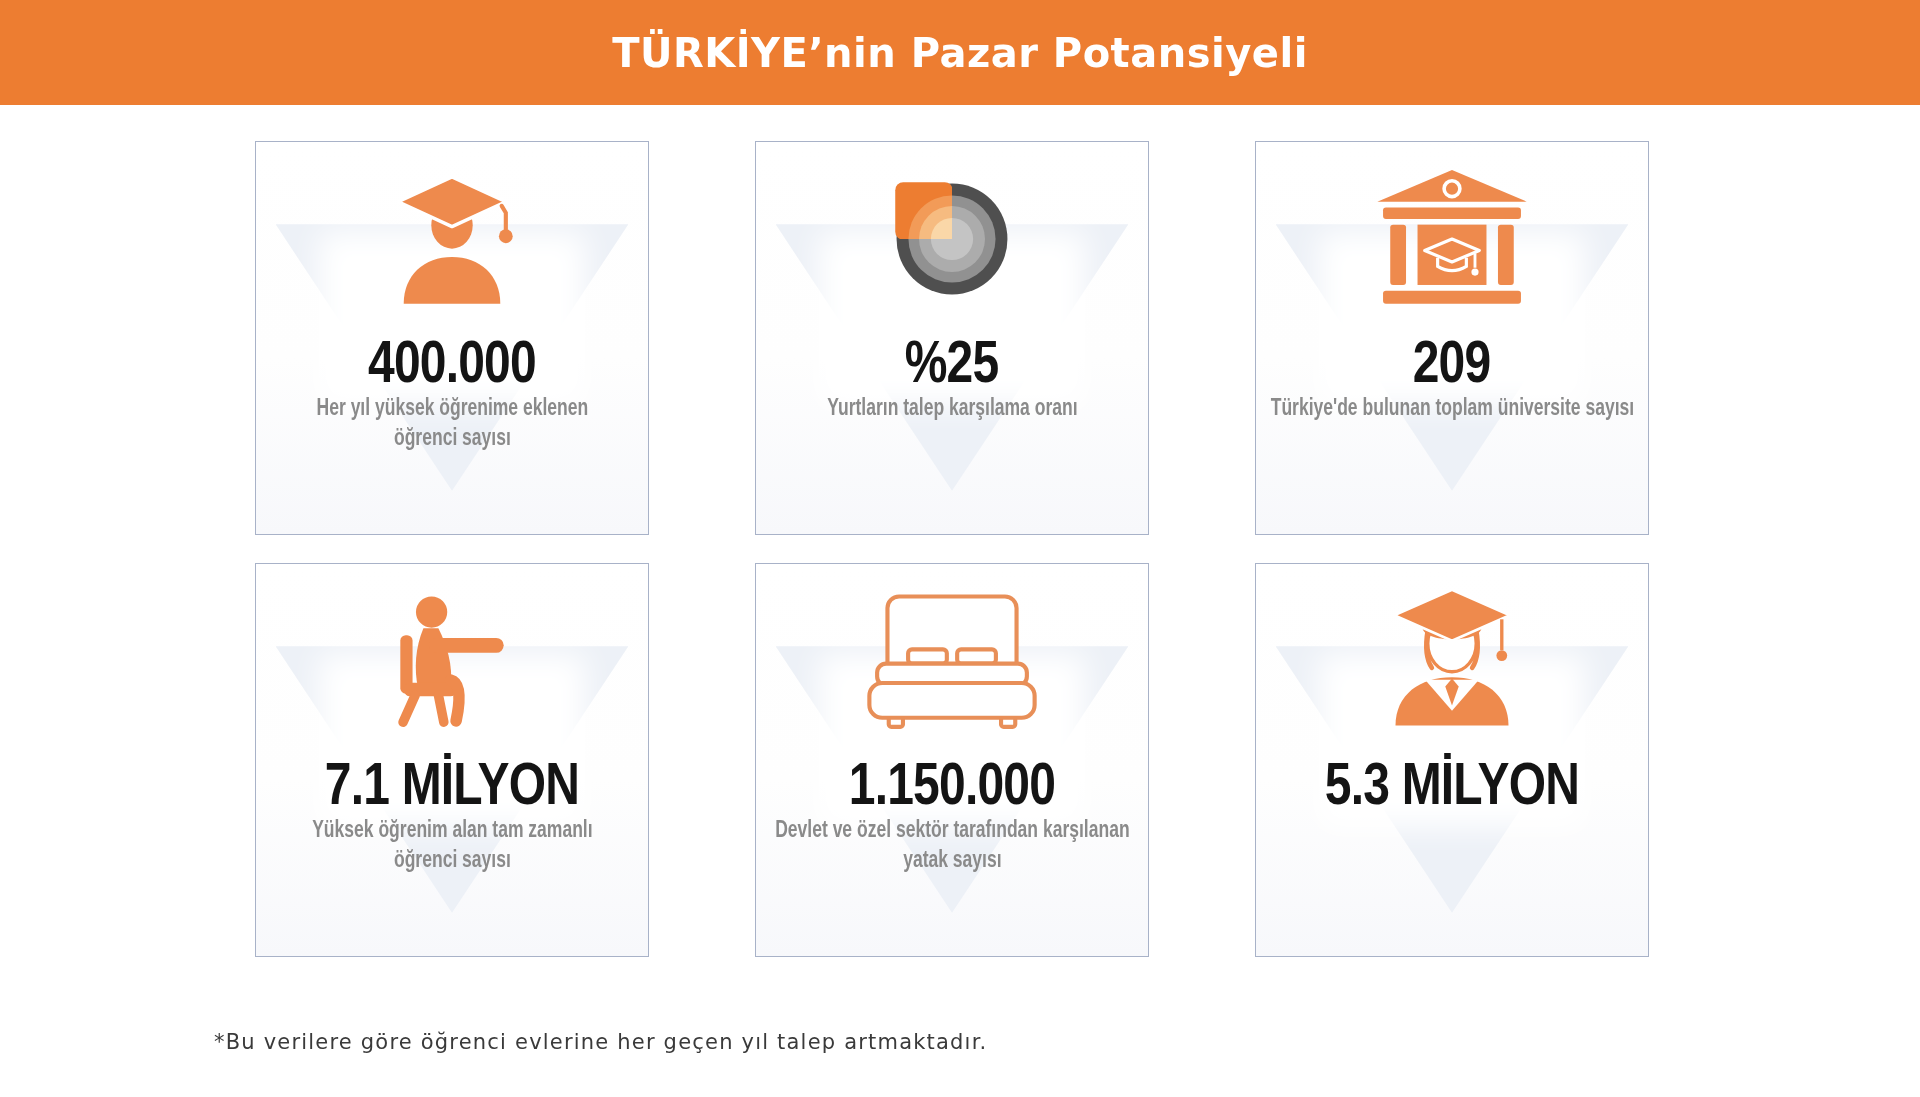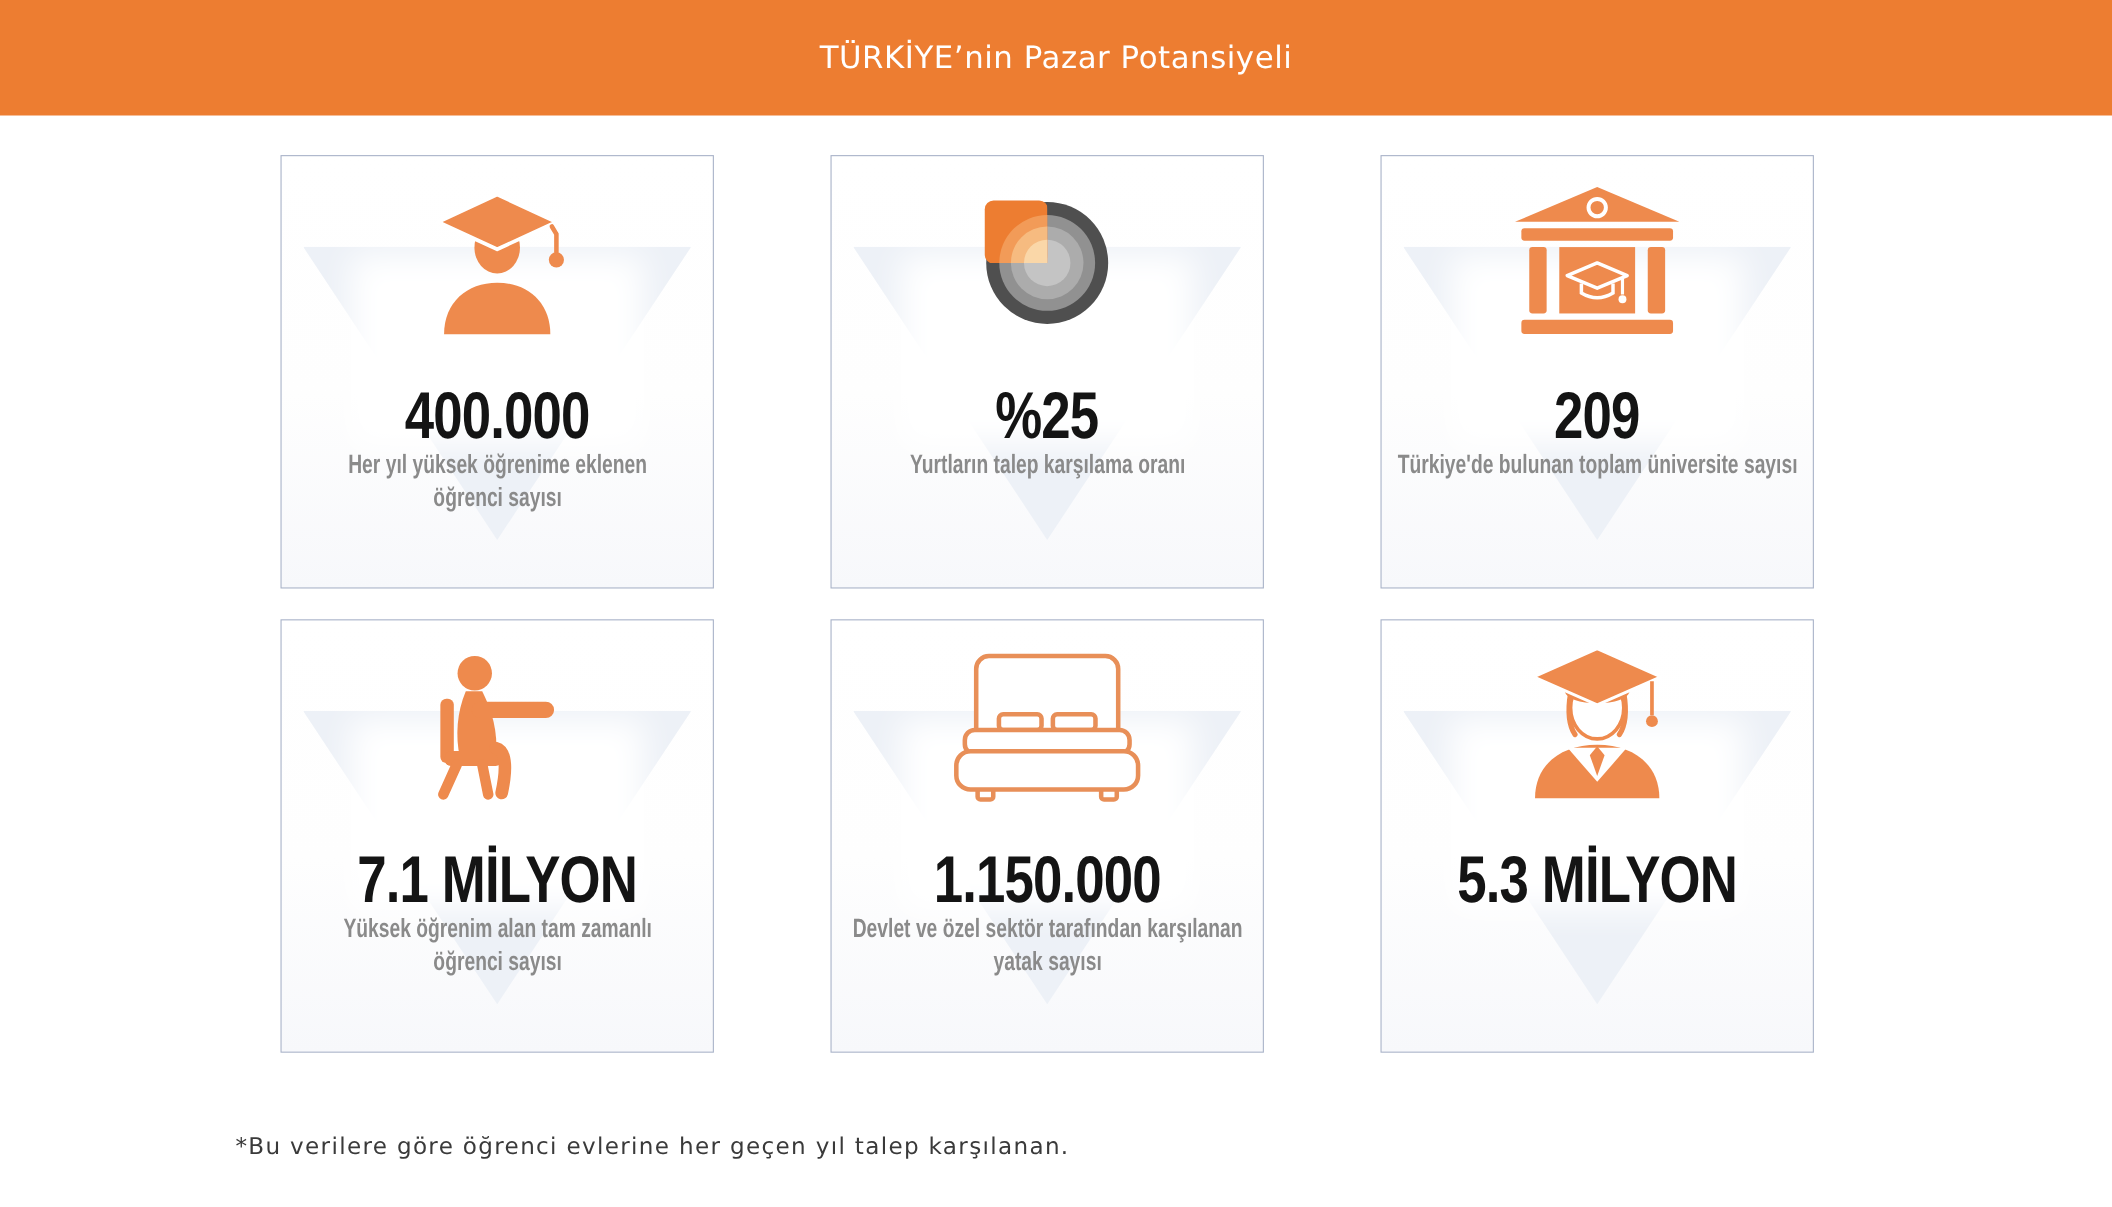--- a/index.html
+++ b/index.html
@@ -19,21 +19,21 @@
     position:relative;
     overflow:hidden;
   }
   .header{
     position:absolute;left:0;top:0;width:1920px;height:105px;
     background:var(--accent);
     display:flex;align-items:center;justify-content:center;
   }
   .header-title{
     font-family:"DejaVu Sans", sans-serif;
-    font-size:28px;font-weight:400;color:#ffffff;letter-spacing:0.5px;
+    font-size:40px;font-weight:700;color:#ffffff;letter-spacing:0.5px;
   }
   .cards{
     position:absolute;left:255px;top:141px;
     display:grid;
     grid-template-columns:repeat(3,394px);
     grid-auto-rows:394px;
     column-gap:106px;row-gap:28px;
   }
   .card{
     position:relative;
@@ -53,21 +53,21 @@
     position:absolute;left:16%;right:16%;top:23%;height:44%;
     background:#ffffff;filter:blur(15px);
     z-index:0;
   }
   .icon-box{
     position:relative;z-index:1;
     height:150px;display:flex;align-items:center;justify-content:center;
   }
   .value{
     position:relative;z-index:1;
-    margin-top:34px;
+    margin-top:18px;
     font-size:60px;font-weight:700;line-height:1;color:var(--value-color);
     white-space:nowrap;
     text-align:right;
   }
   .value-inner{
     display:inline-block;
     transform:scaleX(0.8);transform-origin:50% 50%;
     letter-spacing:-1px;
   }
   .desc{
@@ -226,13 +226,13 @@
         <polygon points="55,2 98,21 55,40 12,21" fill="#EE8A4D" stroke="#ffffff" stroke-width="2" stroke-linejoin="round"></polygon>
         <path d="M92,24 L92,47" stroke="#EE8A4D" stroke-width="2.5" fill="none"></path>
         <circle cx="92" cy="51" r="4" fill="#EE8A4D"></circle>
       </svg>
     </div>
     <div class="value"><span class="value-inner">5.3 MİLYON</span></div>
   </div>
 
 </div>
 
-<p class="footnote">*Bu verilere göre öğrenci evlerine her geçen yıl talep karşılanan.</p>
+<p class="footnote">*Bu verilere göre öğrenci evlerine her geçen yıl talep artmaktadır.</p>
 
 </body></html>

